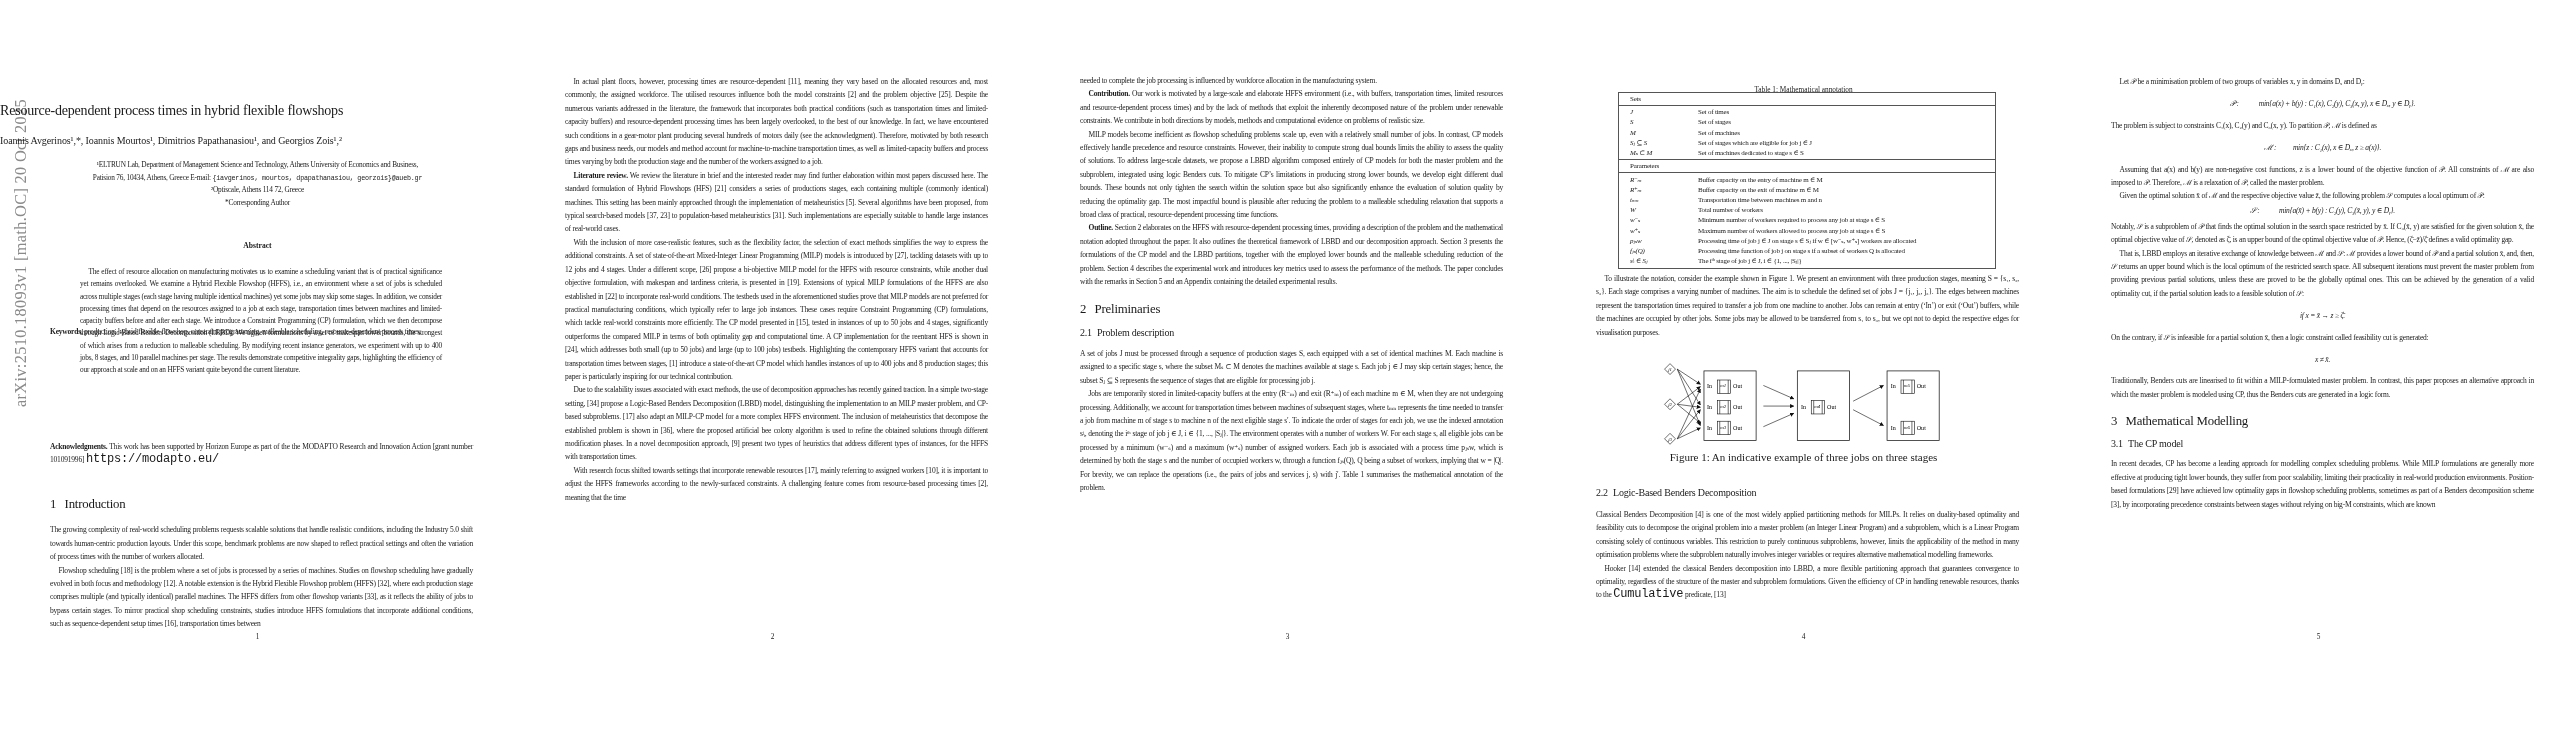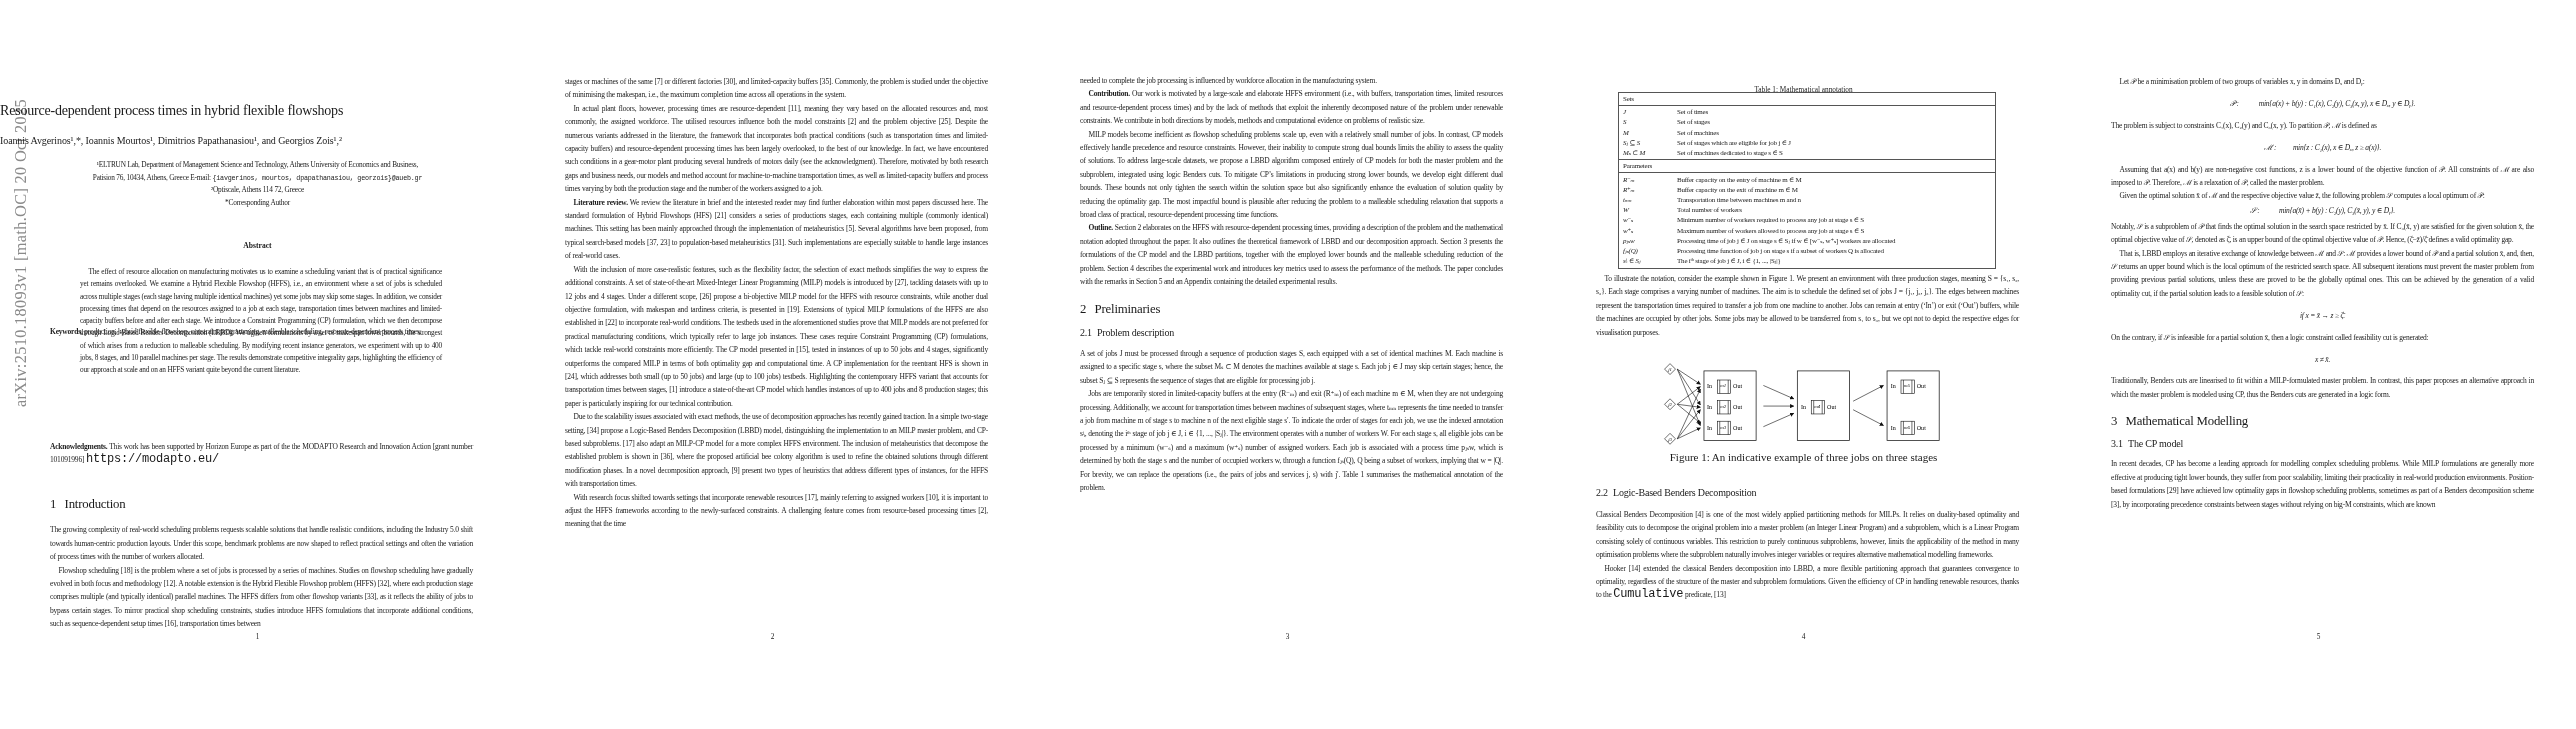--- a/index.html
+++ b/index.html
@@ -42,21 +42,21 @@
   .abstract-head { position: absolute; top: 241px; left: 0; width: 515px; text-align: center; font-weight: bold; font-size: 7.6px; }
   .abstract { position: absolute; top: 258px; left: 72px; width: 378px; font-size: 7.3px; line-height: 12.3px; text-align: justify; letter-spacing: -0.2px; }
   .abstract p { margin: 8px; text-indent: 8.5px; }
 
   
   .tbl-caption { position: absolute; top: 85px; left: 0; width: 515px; text-align: center; font-size: 7.3px; }
   table.notation {
     position: absolute; top: 92px; left: 72px; width: 378px;
     border-collapse: collapse; font-size: 7px; line-height: 10.2px; letter-spacing: -0.2px;
   }
-  table.notation td { padding: 0 4px; vertical-align: top; }
+  table.notation td { padding: 0 11px; vertical-align: top; }
   table.notation tr.grp td { border: 0.8px solid #555; padding-top: 0.6px; padding-bottom: 1.2px; }
   table.notation tr.first td { padding-top: 1.2px; }
   table.notation tr.last td { padding-bottom: 1.2px; }
   table.notation td.sym { width: 46px; font-style: italic; border-left: 0.8px solid #555; }
   table.notation td.desc { border-right: 0.8px solid #555; }
   table.notation tr.last td { border-bottom: 0.8px solid #555; }
 
   
   .figure { position: absolute; top: 360px; left: 115px; width: 286px; height: 97px; }
   .fig-caption { position: absolute; top: 451px; left: 0; width: 515px; text-align: center; font-size: 11px; }
@@ -96,21 +96,20 @@
     <div style="height:12px;"></div>
     <p class="noindent">The growing complexity of real-world scheduling problems requests scalable solutions that handle realistic conditions, including the Industry 5.0 shift towards human-centric production layouts. Under this scope, benchmark problems are now shaped to reflect practical settings and often the variation of process times with the number of workers allocated.</p>
     <p>Flowshop scheduling [18] is the problem where a set of jobs is processed by a series of machines. Studies on flowshop scheduling have gradually evolved in both focus and methodology [12]. A notable extension is the Hybrid Flexible Flowshop problem (HFFS) [32], where each production stage comprises multiple (and typically identical) parallel machines. The HFFS differs from other flowshop variants [33], as it reflects the ability of jobs to bypass certain stages. To mirror practical shop scheduling constraints, studies introduce HFFS formulations that incorporate additional conditions, such as sequence-dependent setup times [16], transportation times between</p>
   </div>
 
   <div class="pagenum">1</div>
 </div>
 
 <div class="page" style="left:515px;">
   <div class="col" style="top:75px;">
-    <p class="noindent">stages or machines of the same [7] or different factories [30], and limited-capacity buffers [35]. Commonly, the problem is studied under the objective of minimising the makespan, i.e., the maximum completion time across all operations in the system.</p>
     <p>In actual plant floors, however, processing times are resource-dependent [11], meaning they vary based on the allocated resources and, most commonly, the assigned workforce. The utilised resources influence both the model constraints [2] and the problem objective [25]. Despite the numerous variants addressed in the literature, the framework that incorporates both practical conditions (such as transportation times and limited-capacity buffers) and resource-dependent processing times has been largely overlooked, to the best of our knowledge. In fact, we have encountered such conditions in a gear-motor plant producing several hundreds of motors daily (see the acknowledgment). Therefore, motivated by both research gaps and business needs, our models and method account for machine-to-machine transportation times, as well as limited-capacity buffers and process times varying by both the production stage and the number of the workers assigned to a job.</p>
     <p><span class="runin">Literature review.</span> <span>We review the literature in brief and the interested reader may find further elaboration within most papers discussed here. The standard formulation of Hybrid Flowshops (HFS) [21] considers a series of productions stages, each containing multiple (commonly identical) machines. This setting has been mainly approached through the implementation of metaheuristics [5]. Several algorithms have been proposed, from typical search-based models [37, 23] to population-based metaheuristics [31]. Such implementations are especially suitable to handle large instances of real-world cases.</span></p>
     <p>With the inclusion of more case-realistic features, such as the flexibility factor, the selection of exact methods simplifies the way to express the additional constraints. A set of state-of-the-art Mixed-Integer Linear Programming (MILP) models is introduced by [27], tackling datasets with up to 12 jobs and 4 stages. Under a different scope, [26] propose a bi-objective MILP model for the HFFS with resource constraints, while another dual objective formulation, with makespan and tardiness criteria, is presented in [19]. Extensions of typical MILP formulations of the HFFS are also established in [22] to incorporate real-world conditions. The testbeds used in the aforementioned studies prove that MILP models are not preferred for practical manufacturing conditions, which typically refer to large job instances. These cases require Constraint Programming (CP) formulations, which tackle real-world constraints more efficiently. The CP model presented in [15], tested in instances of up to 50 jobs and 4 stages, significantly outperforms the compared MILP in terms of both optimality gap and computational time. A CP implementation for the reentrant HFS is shown in [24], which addresses both small (up to 50 jobs) and large (up to 100 jobs) testbeds. Highlighting the contemporary HFFS variant that accounts for transportation times between stages, [1] introduce a state-of-the-art CP model which handles instances of up to 400 jobs and 8 production stages; this paper is particularly inspiring for our technical contribution.</p>
     <p>Due to the scalability issues associated with exact methods, the use of decomposition approaches has recently gained traction. In a simple two-stage setting, [34] propose a Logic-Based Benders Decomposition (LBBD) model, distinguishing the implementation to an MILP master problem, and CP-based subproblems. [17] also adapt an MILP-CP model for a more complex HFFS environment. The inclusion of metaheuristics that decompose the established problem is shown in [36], where the proposed artificial bee colony algorithm is used to refine the obtained solutions through different modification phases. In a novel decomposition approach, [9] present two types of heuristics that address different types of instances, for the HFFS with transportation times.</p>
     <p>With research focus shifted towards settings that incorporate renewable resources [17], mainly referring to assigned workers [10], it is important to adjust the HFFS frameworks according to the newly-surfaced constraints. A challenging feature comes from resource-based processing times [2], meaning that the time</p>
   </div>
   <div class="pagenum">2</div>
 </div>
 
 <div class="page" style="left:1030px;">

